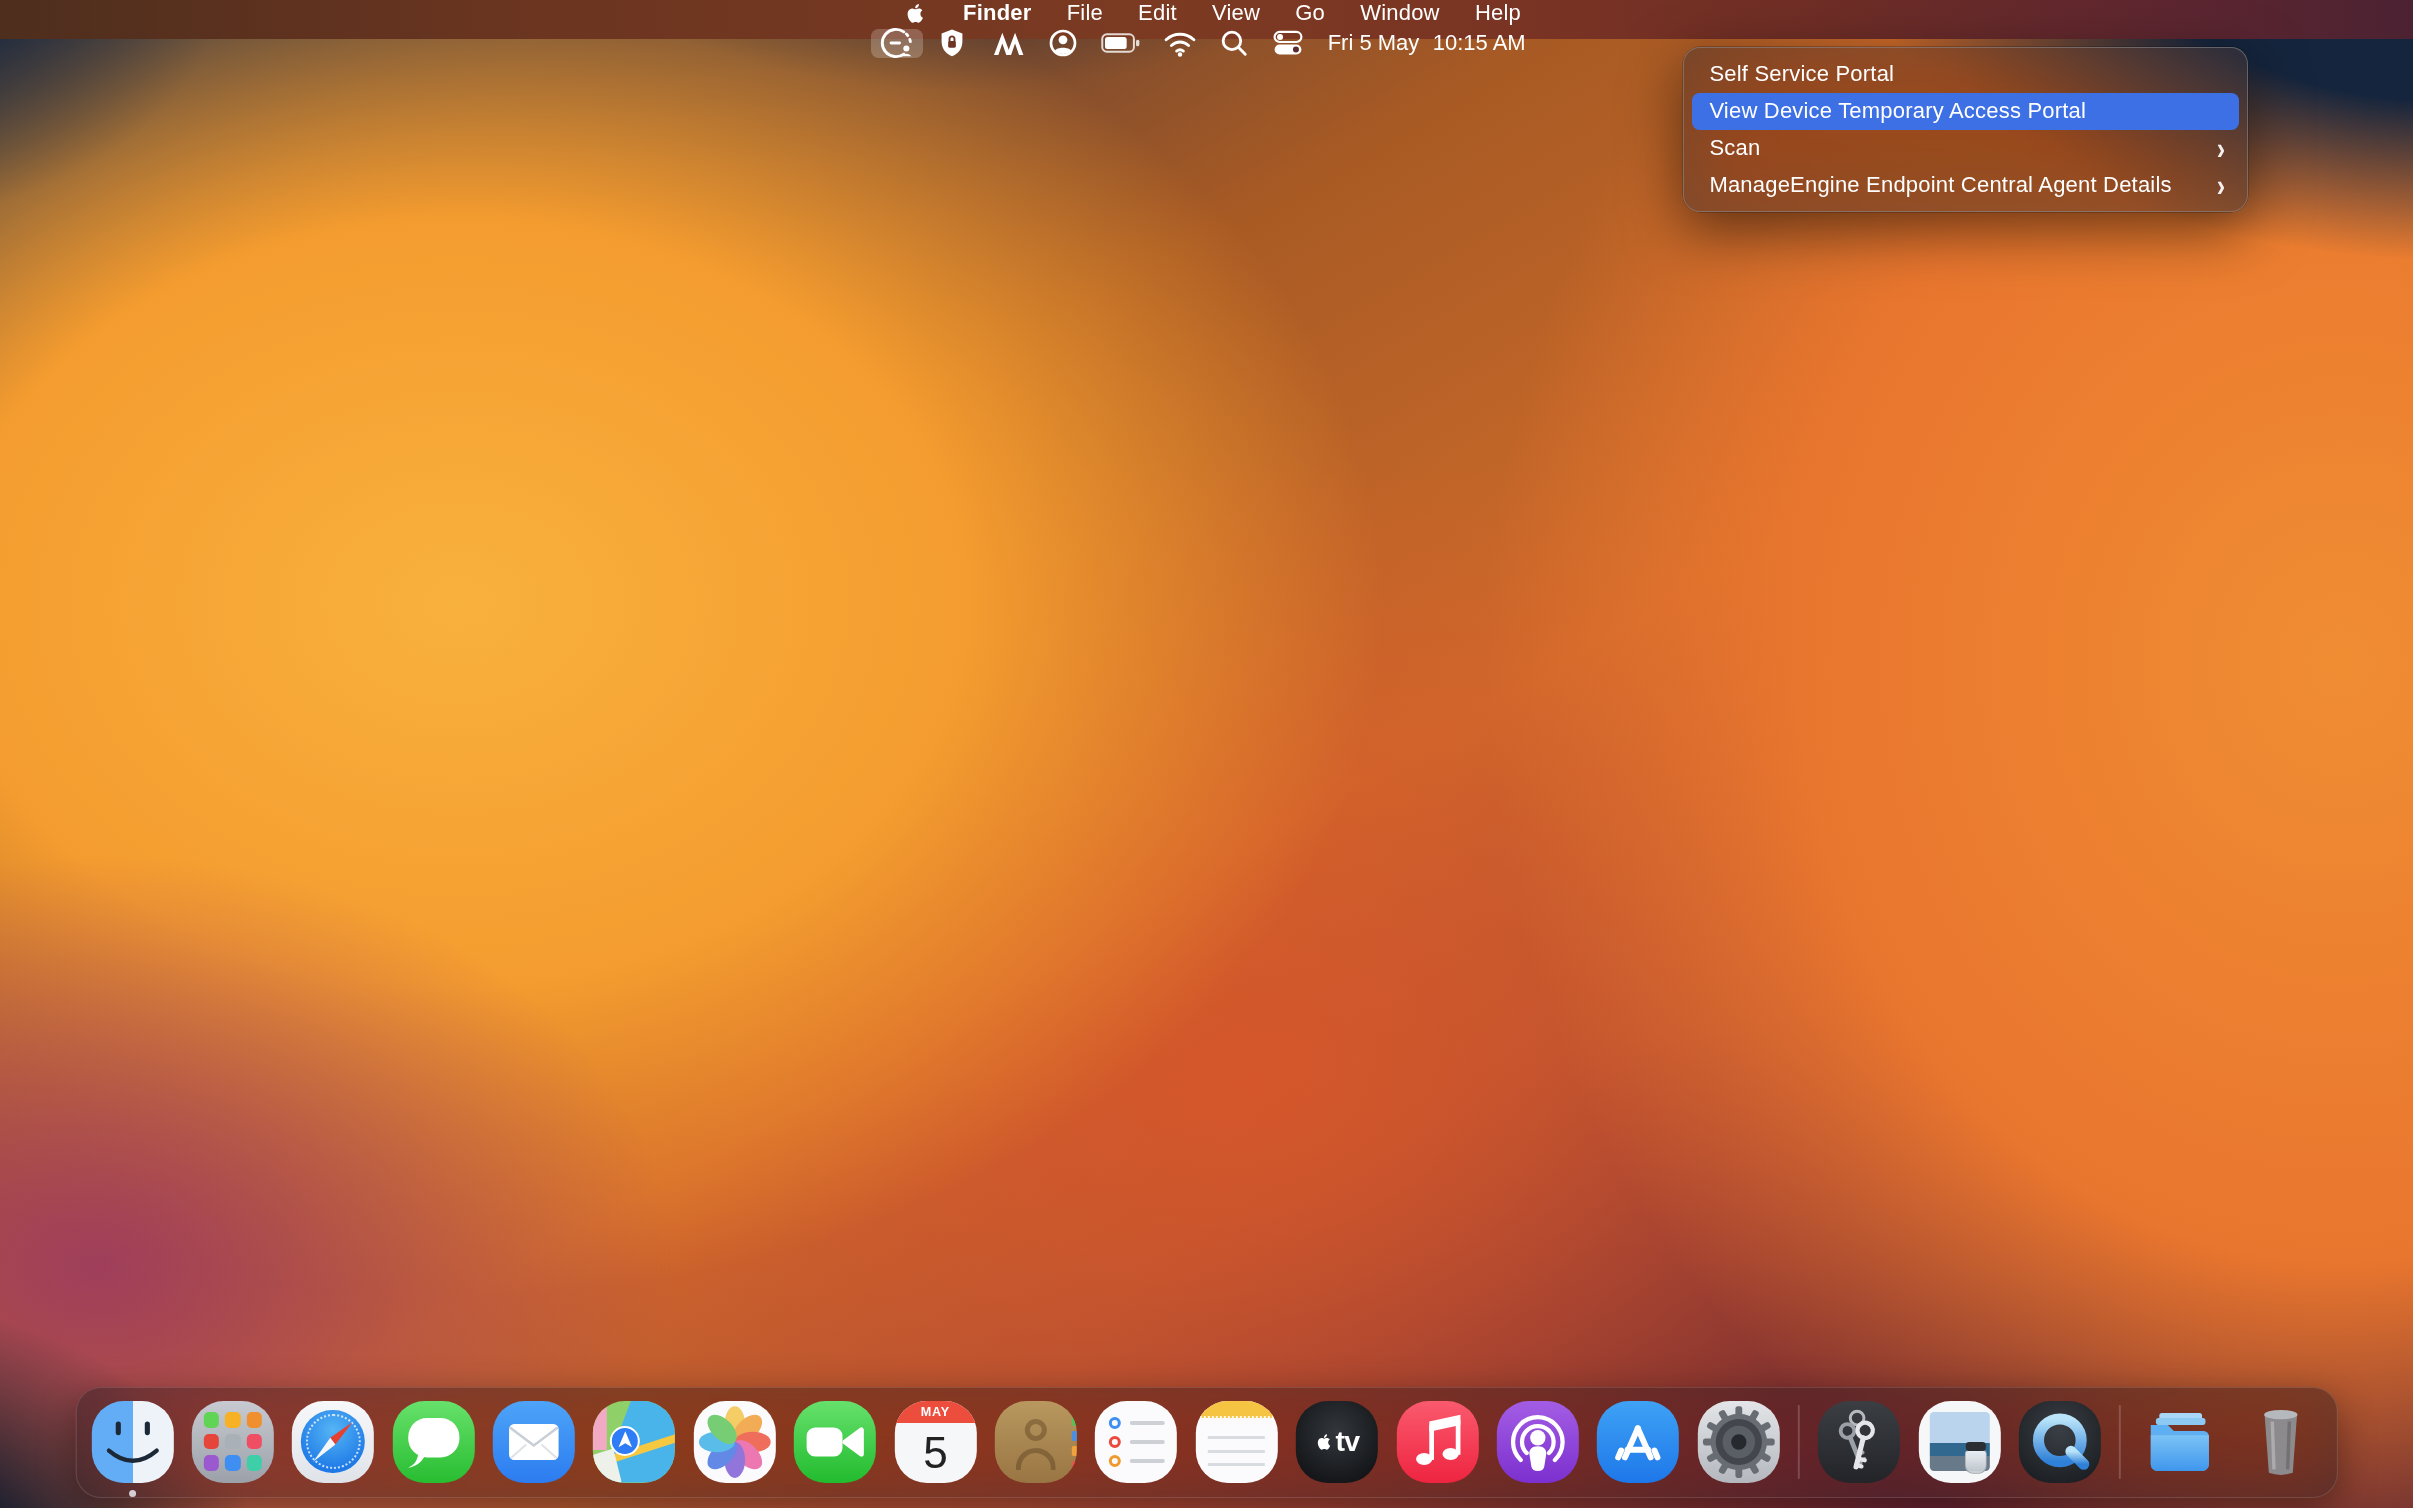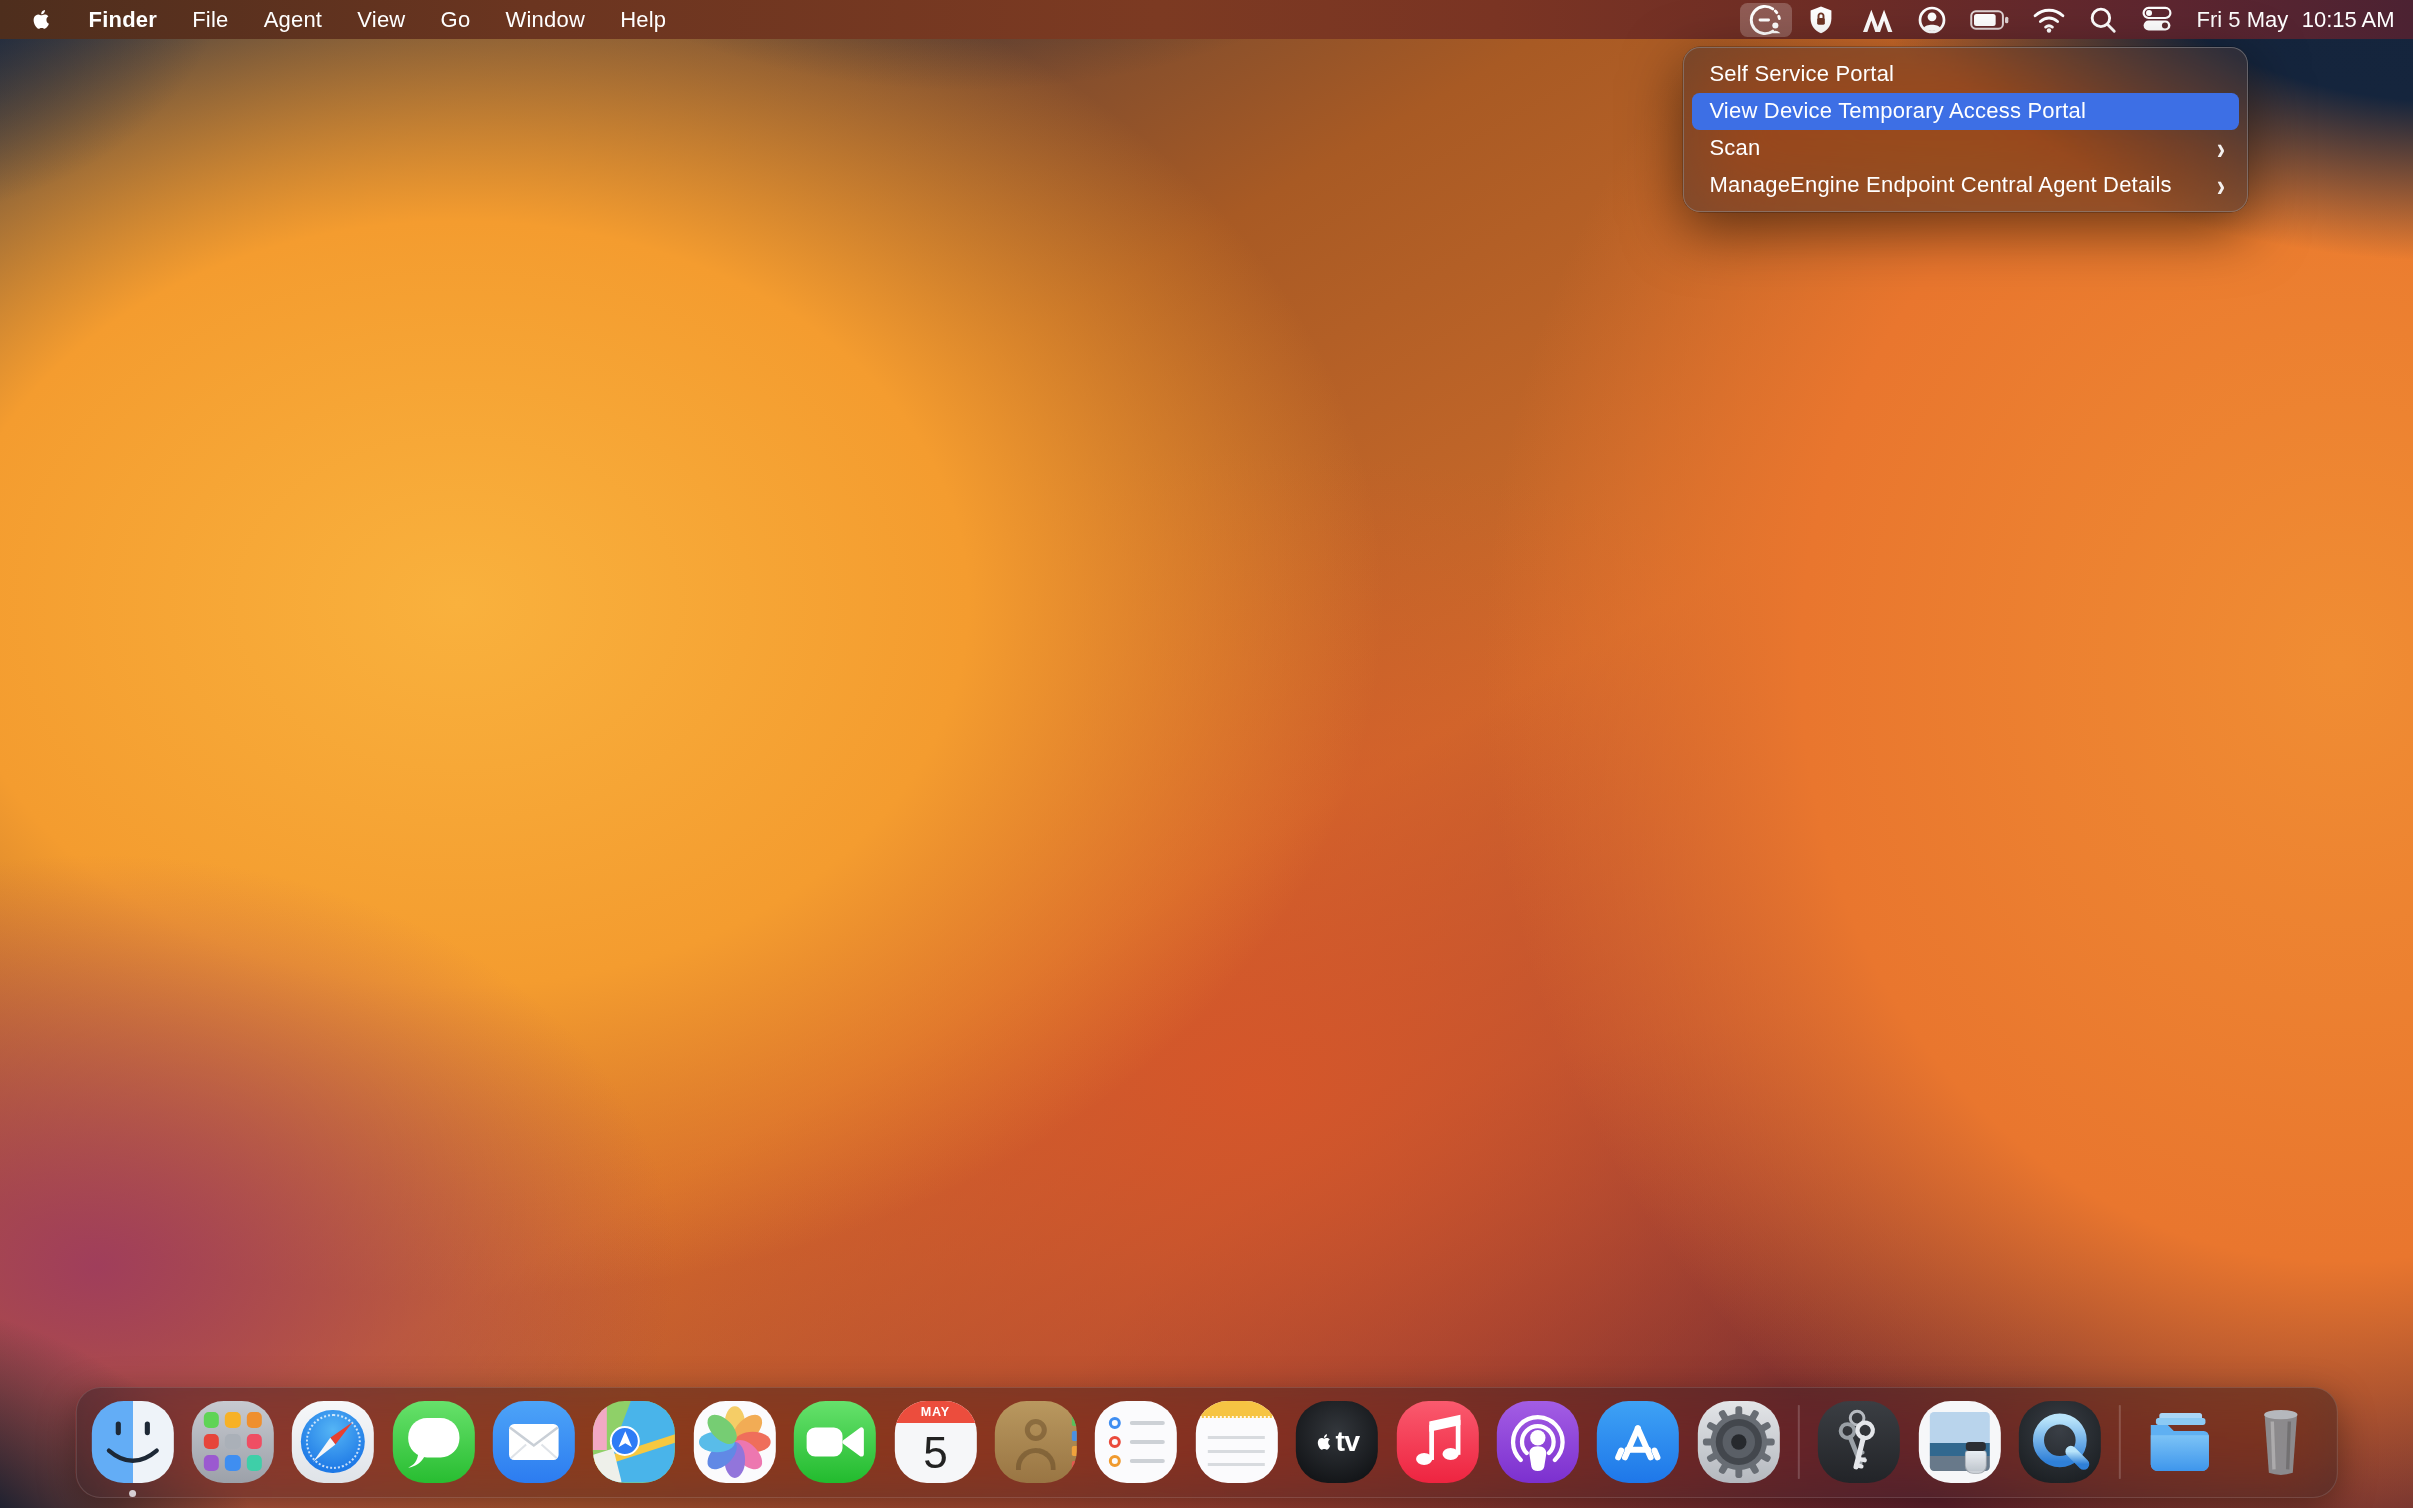--- a/index.html
+++ b/index.html
@@ -19,21 +19,21 @@
       radial-gradient(1173px 1299px at 97% 44%, #f08d33 0%, #e9762e 46%, rgba(233,118,46,0) 73%),
       radial-gradient(1341px 964px at 52% 72%, rgba(214,86,42,0.95) 0%, rgba(214,86,42,0) 66%),
       radial-gradient(1425px 880px at 80% 104%, #66222e 0%, rgba(102,34,46,0) 64%),
       linear-gradient(150deg, #1d2d47 0%, #a85a24 32%, #cf6c2b 54%, #93403a 76%, #3b1b34 100%);
   }
 
   
   .menubar { position:absolute; top:0; left:0; right:0; height:39px;
     background:linear-gradient(90deg,#4e2e1d 0%,#6b3520 22%,#7c3a22 48%,#7a3423 62%,#6e2d26 76%,#5d2630 90%,#4c2232 100%);
     display:flex; align-items:center; justify-content:space-between;
-    color:#fff; font-size:22px; z-index:30; }
+    color:#fff; font-size:22px; z-index:30;flex-direction:column; }
   .mb-left { display:flex; align-items:center; padding-left:30px; height:100%; }
   .mb-apple { padding:0 18.4px 0 0; display:flex; align-items:center; height:100%; }
   .mb-item { padding:0 17.6px; height:100%; display:flex; align-items:center; letter-spacing:0.2px; }
   .mb-item.app-name { font-weight:700; }
   .mb-right { display:flex; align-items:center; height:100%; padding-right:18.4px; }
   .st-item { height:100%; display:flex; align-items:center; padding:0 11px; position:relative; }
   .st-item.active { }
   .st-hl { position:absolute; left:1.7px; right:1.7px; top:2.5px; bottom:2.5px;
     background:rgba(255,255,255,.22); border-radius:7.5px; }
   .st-item svg { position:relative; display:block; }
@@ -148,21 +148,21 @@
 
 <header class="menubar">
   <div class="mb-left">
     <div class="mb-apple">
       <svg width="22.6" height="22.6" viewBox="0 0 24 24">
         <path fill="#fff" d="M18.71 19.5c-.83 1.24-1.71 2.45-3.05 2.47-1.34.03-1.77-.79-3.29-.79-1.53 0-2 .77-3.27.82-1.31.05-2.3-1.32-3.14-2.53C4.25 17 2.94 12.45 4.7 9.39c.87-1.52 2.43-2.48 4.12-2.51 1.28-.02 2.5.87 3.29.87.78 0 2.26-1.07 3.81-.91.65.03 2.47.26 3.64 1.98-.09.06-2.17 1.28-2.15 3.81.03 3.02 2.65 4.03 2.68 4.04-.03.07-.42 1.44-1.38 2.83M13 3.5c.73-.83 1.94-1.46 2.94-1.5.13 1.17-.34 2.35-1.04 3.19-.69.85-1.83 1.51-2.95 1.42-.15-1.15.41-2.35 1.05-3.11z"></path>
       </svg>
     </div>
     <div class="mb-item app-name">Finder</div>
     <div class="mb-item">File</div>
-    <div class="mb-item">Agent</div>
+    <div class="mb-item">Edit</div>
     <div class="mb-item">View</div>
     <div class="mb-item">Go</div>
     <div class="mb-item">Window</div>
     <div class="mb-item">Help</div>
   </div>
 
   <div class="mb-right">
     <div class="st-item active">
       <div class="st-hl"></div>
       <svg width="34" height="34" viewBox="0 0 40 40">

